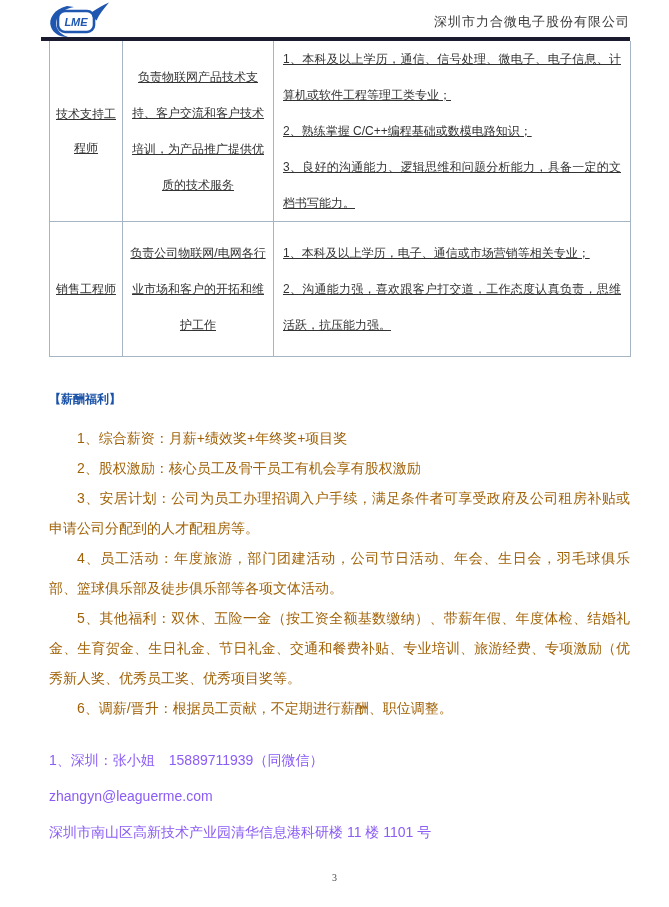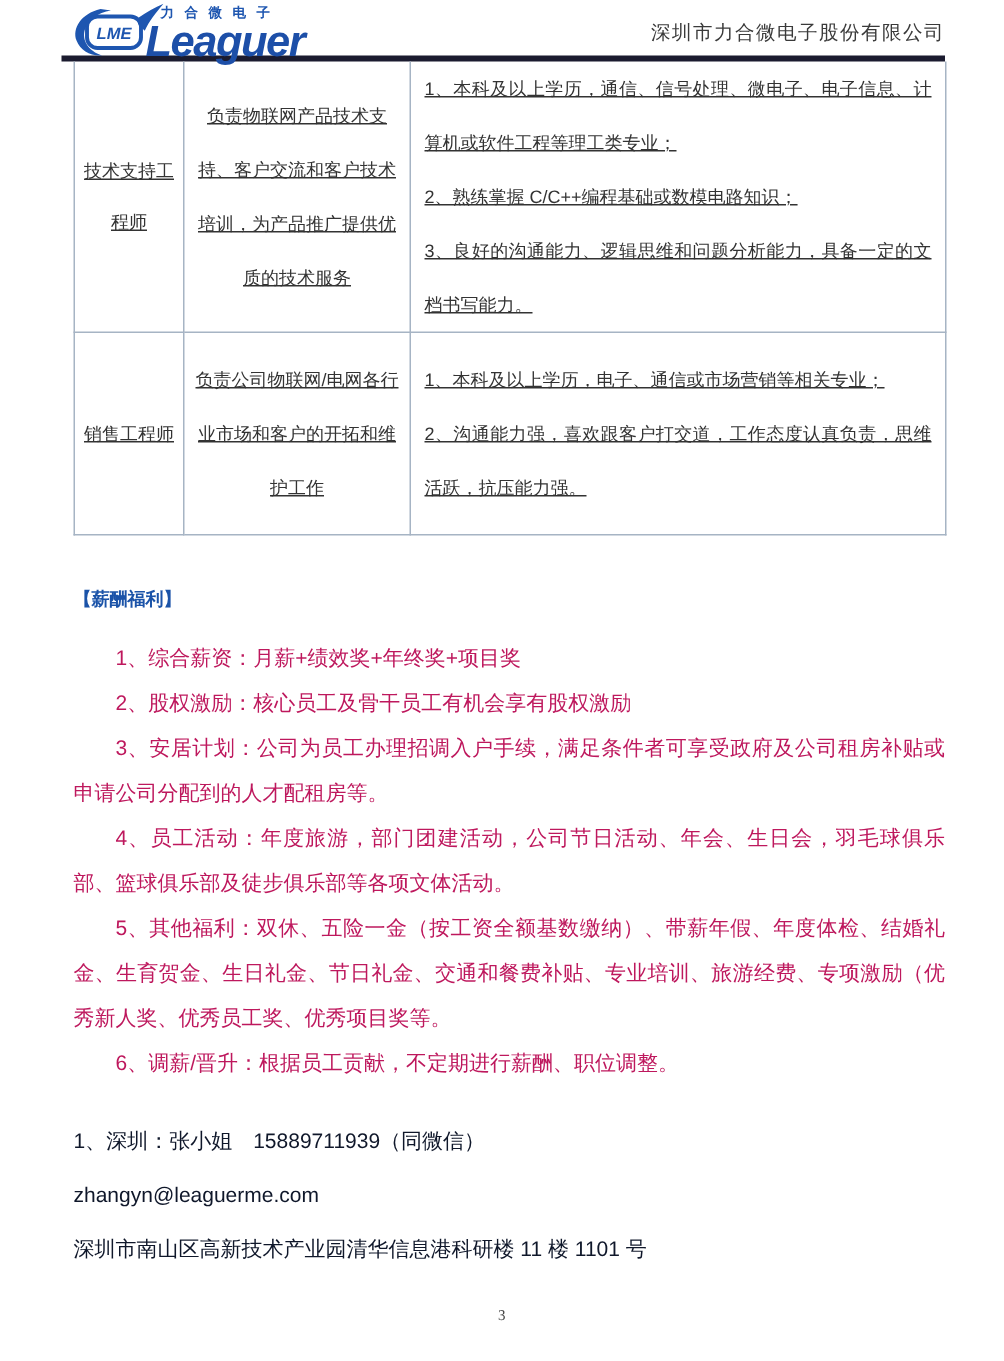--- a/index.html
+++ b/index.html
@@ -32,25 +32,25 @@
   table.jobs tr.r2 td { height:109px; }
   td.pos  { text-align:center; line-height:34px; padding:0 4px; }
   td.duty { text-align:center; line-height:36px; padding:13px 7px;margin-left:38px; }
   td.req  { padding:0 9px; line-height:36px; text-align:justify; }
   td.req p, td.duty p { margin:0; }
 
   
   .sec-title { color:#1b53a8; font-size:12px; font-weight:bold; line-height:20px; }
   .benefits-title { margin-top:32px; }
   .benefit-list { margin-top:14px; }
-  .benefit-list p { font-size:14px; line-height:30px; text-indent:28px; text-align:justify; color:#be185d; }
+  .benefit-list p { font-size:14px; line-height:30px; text-indent:28px; text-align:justify; color:#a16207; }
 
   .contact-title { margin-top:26px; }
   .contact-lines { margin-top:22px; }
-  .contact-lines p { font-size:14px; line-height:30px; margin-bottom:6px; color:#0f172a; }
+  .contact-lines p { font-size:14px; line-height:30px; margin-bottom:6px; color:#8b5cf6; }
 
   .pagenum {
     position:absolute; bottom:24px; left:0; width:100%;
     text-align:center; font-size:10px; color:#444;
     font-family:"Liberation Serif","DejaVu Serif",serif;
   }
 </style>
 </head>
 <body>
 
@@ -58,24 +58,20 @@
   <div class="content">
 
     <div class="hdr">
       <div class="logo">
         <svg width="64" height="40" viewBox="0 0 64 40">
           <path d="M22,4 C9,7 3,17 6,25 C8.5,31.5 15,35.5 23,35 C14,32 9.5,25 11.5,18 C13.5,11 20,6.5 29,5 Z" fill="#1e56b0"></path>
           <rect x="13" y="9" width="36" height="21" rx="7" fill="#ffffff" stroke="#1e56b0" stroke-width="2.6"></rect>
           <text x="31" y="24" text-anchor="middle" font-size="11" font-weight="bold" font-style="italic" fill="#1e56b0">LME</text>
           <path d="M47,10 C53,6 58,3 64,0.5 C58.5,7 54.5,12 51.5,18.5 L47,14 Z" fill="#1e56b0"></path>
         </svg>
-        <div class="brand">
-          <div class="brand-cn">力合微电子</div>
-          <div class="brand-en">Leaguer</div>
-        </div>
       </div>
       <div class="company">深圳市力合微电子股份有限公司</div>
     </div>
     <div class="hdr-rule"></div>
 
     <table class="jobs">
       <colgroup>
           <col style="width:73px">
           <col style="width:151px">
           <col style="width:357px">

